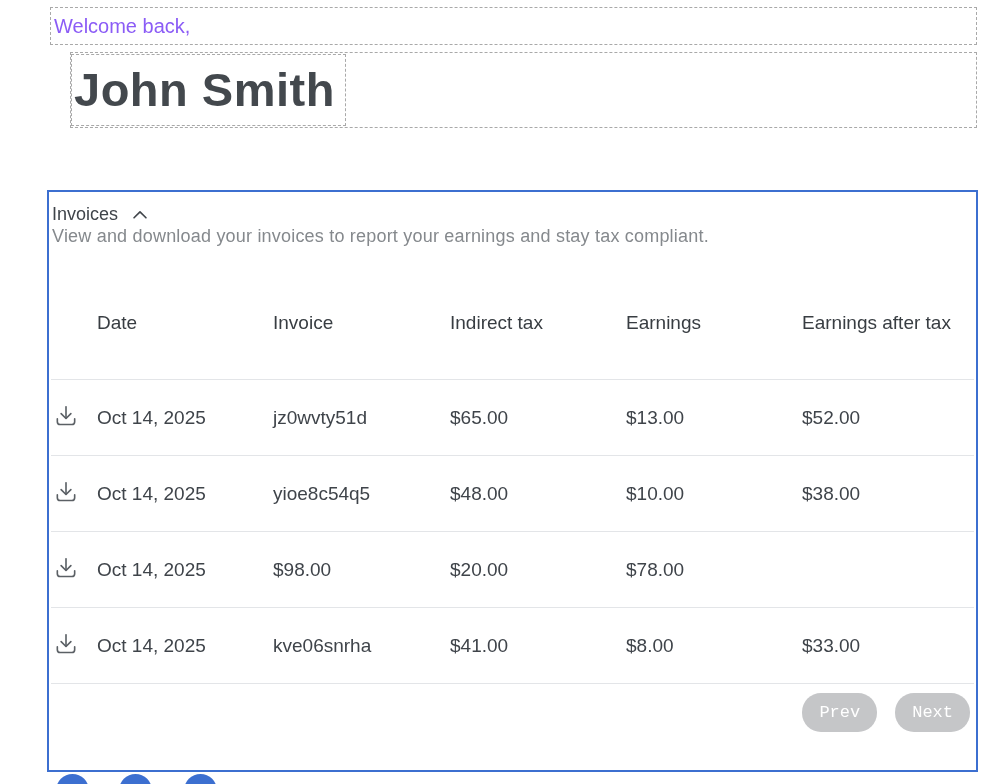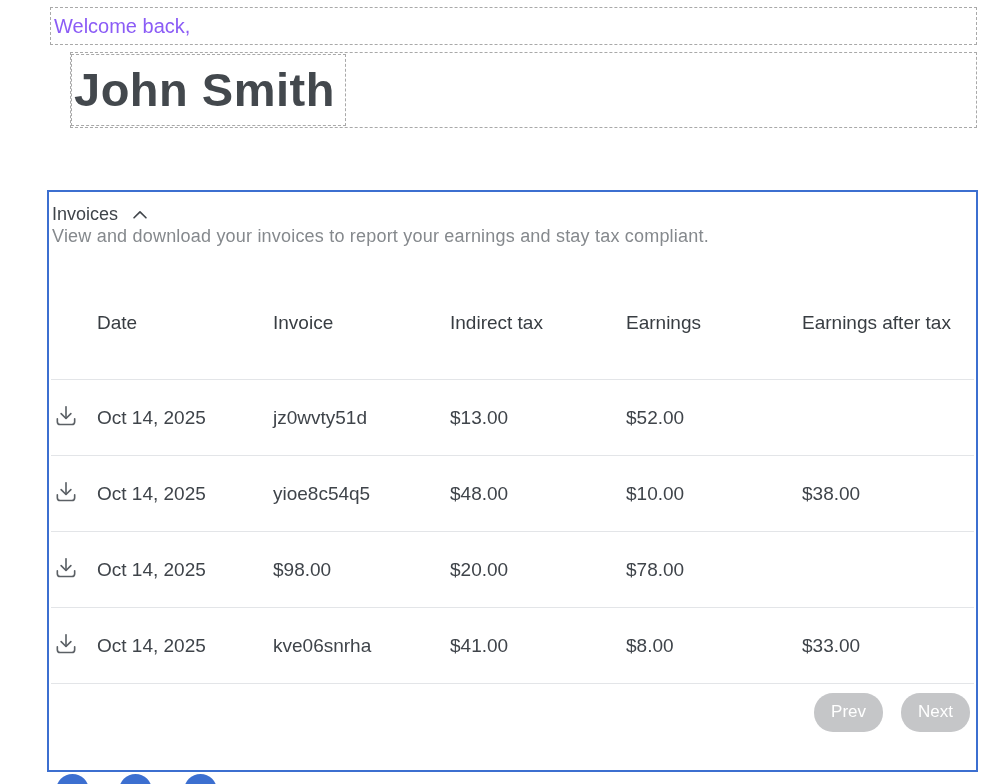--- a/index.html
+++ b/index.html
@@ -85,21 +85,21 @@
   .inv-footer {
     border-top: 1px solid #e3e5e8;
     height: 57px;
     display: flex; align-items: center; justify-content: flex-end;
     gap: 18px;
     padding-right: 4px;
   }
   .pg-btn {
     border: none; cursor: pointer;
     background: #c5c6c8; color: #ffffff;
-    font-family: Liberation Sans, sans-serif;
+    font-family: Liberation Mono, monospace;
     font-size: 17px;
     border-radius: 19px;
     height: 39px; min-width: 68px;
     padding: 0 17px;
   }
 
   
   .dot-row { position: absolute; left: 0; top: 772px; }
   .dot {
     position: absolute; top: 2px;
@@ -154,20 +154,21 @@
             <svg width="28" height="26" viewBox="0 0 24 24" fill="none" stroke="#5b6065" stroke-width="1.5" stroke-linecap="round" stroke-linejoin="round">
               <path d="M12 3.5 V14"></path>
                 <path d="M7.5 9.8 L12 14.3 L16.5 9.8"></path>
               <path d="M4 14.5 v2.8 a2.6 2.6 0 0 0 2.6 2.6 h10.8 a2.6 2.6 0 0 0 2.6 -2.6 v-2.8"></path>
             </svg>
           </span>
         </button>
       </div>
       <div>Oct 14, 2025</div>
       <div>jz0wvty51d</div>
+      <div>$65.00</div>
       <div>$13.00</div>
       <div>$52.00</div>
     </div>
 
     <div class="inv-grid inv-row">
       <div class="dl-cell">
         <button class="dl-btn">
           <span>
             <svg width="28" height="26" viewBox="0 0 24 24" fill="none" stroke="#5b6065" stroke-width="1.5" stroke-linecap="round" stroke-linejoin="round">
               <path d="M12 3.5 V14"></path>

